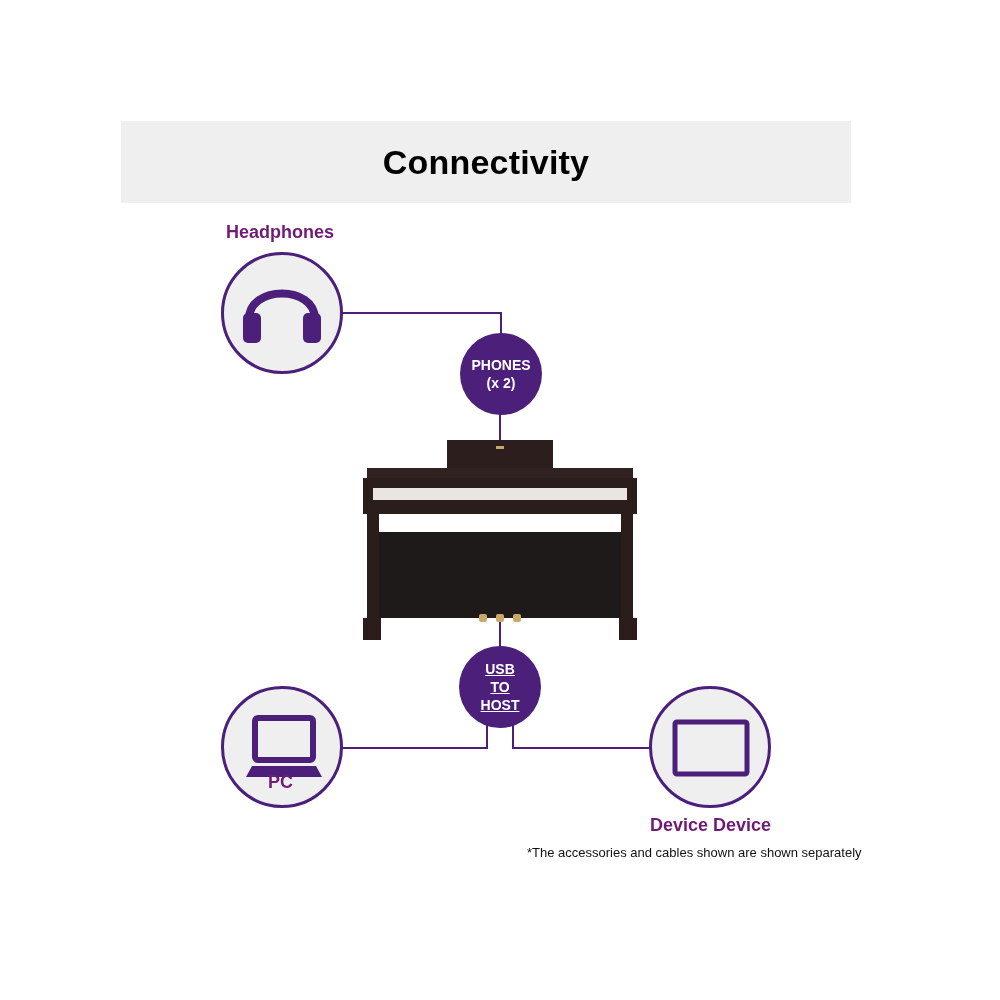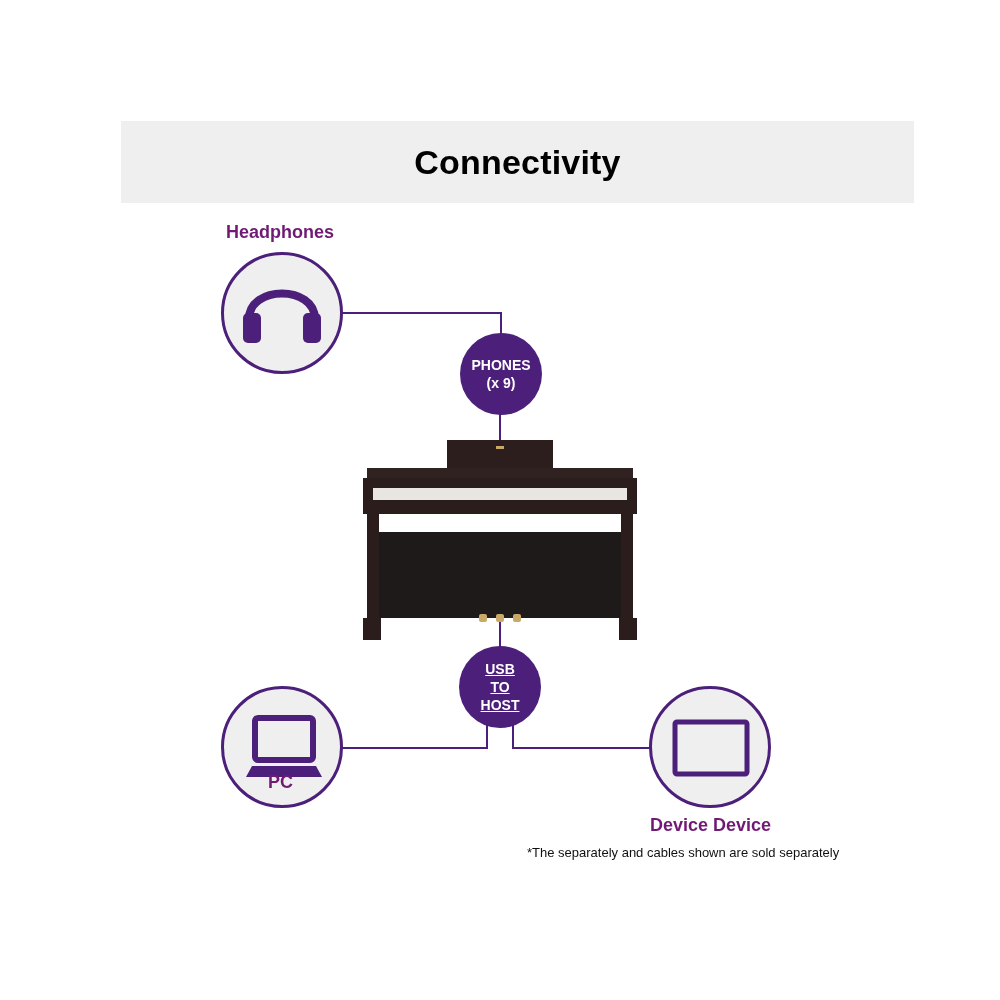--- a/index.html
+++ b/index.html
@@ -1,18 +1,18 @@
 <!DOCTYPE html>
 <html><head>
   <meta charset="utf-8">
   <style>
     html, body { margin:0; padding:0; background:#ffffff; }
     body { width:1000px; height:1000px; position:relative; overflow:hidden;
            font-family:"Liberation Sans", sans-serif; }
-    .header { position:absolute; left:121px; top:121px; width:793px; height:82px;
+    .header { position:absolute; left:121px; top:121px; width:730px; height:82px;
               background:#efefef; display:flex; align-items:center; justify-content:center; }
     .header h1 { margin:0; font-size:34px; font-weight:bold; color:#000; letter-spacing:0.2px; }
     .label { position:absolute; font-weight:bold; color:#701a75; font-size:18px; }
     .node { position:absolute; border-radius:50%; box-sizing:border-box; }
     .device { width:122px; height:122px; border:3px solid #4b1f7a; background:#efefef; }
     .port { width:82px; height:82px; background:#4b1f7a; color:#fff; font-weight:bold;
             font-size:14px; text-align:left; display:flex; align-items:center;
             justify-content:center; line-height:18px; flex-direction:column; }
     .line { position:absolute; background:#4b1f7a; }
     .note { position:absolute; left:527px; top:845px; font-size:13px; color:#111; }
@@ -40,21 +40,21 @@
     <svg width="82" height="72" viewBox="0 0 82 72">
       <path d="M8 44 C8 10 74 10 74 44" fill="none" stroke="#4b1f7a" stroke-width="8"></path>
       <rect x="2" y="38" width="18" height="30" rx="5" fill="#4b1f7a"></rect>
       <rect x="62" y="38" width="18" height="30" rx="5" fill="#4b1f7a"></rect>
     </svg>
   </span>
 </div>
 
 <div class="node port" style="left:460px; top:333px;">
   <span>PHONES</span>
-  <span>(x 9)</span>
+  <span>(x 2)</span>
 </div>
 
 <div style="position:absolute; left:363px; top:440px;">
   <svg width="274" height="200" viewBox="0 0 274 200">
     <rect x="84" y="0" width="106" height="30" fill="#2b1e1c"></rect>
     <rect x="133" y="6" width="8" height="3" fill="#c9a86a"></rect>
     <rect x="4" y="28" width="266" height="12" fill="#2f2220"></rect>
     <rect x="0" y="38" width="274" height="36" fill="#2a1d1b"></rect>
     <rect x="10" y="48" width="254" height="12" fill="#e9e6e2"></rect>
     <rect x="4" y="74" width="12" height="114" fill="#2a1d1b"></rect>
@@ -86,13 +86,13 @@
 
 <div class="node device" style="left:649px; top:686px;">
   <span style="position:absolute; left:20px; top:30px;">
     <svg width="78" height="58" viewBox="0 0 78 58">
       <rect x="3" y="3" width="72" height="52" rx="2" fill="none" stroke="#4b1f7a" stroke-width="5"></rect>
     </svg>
   </span>
 </div>
 <div class="label" style="left:650px; top:815px;">Device Device</div>
 
-<div class="note">*The separately and cables shown are sold separately</div>
+<div class="note">*The accessories and cables shown are shown separately</div>
 
 </body></html>

